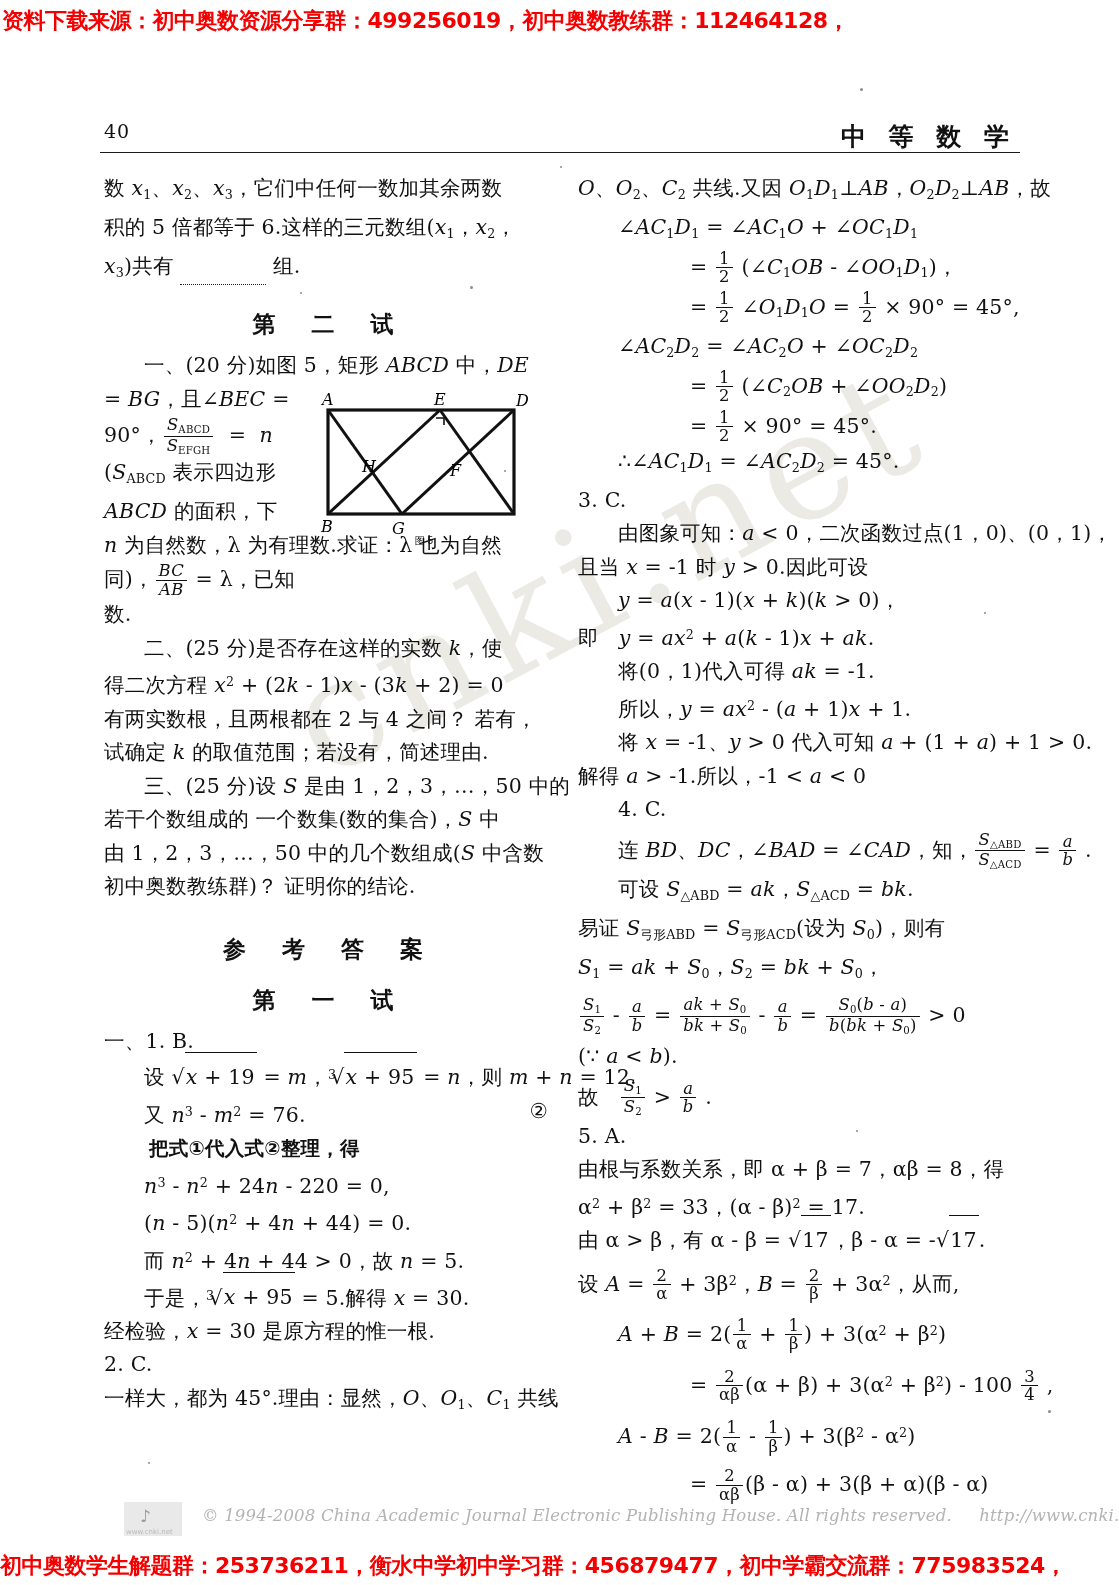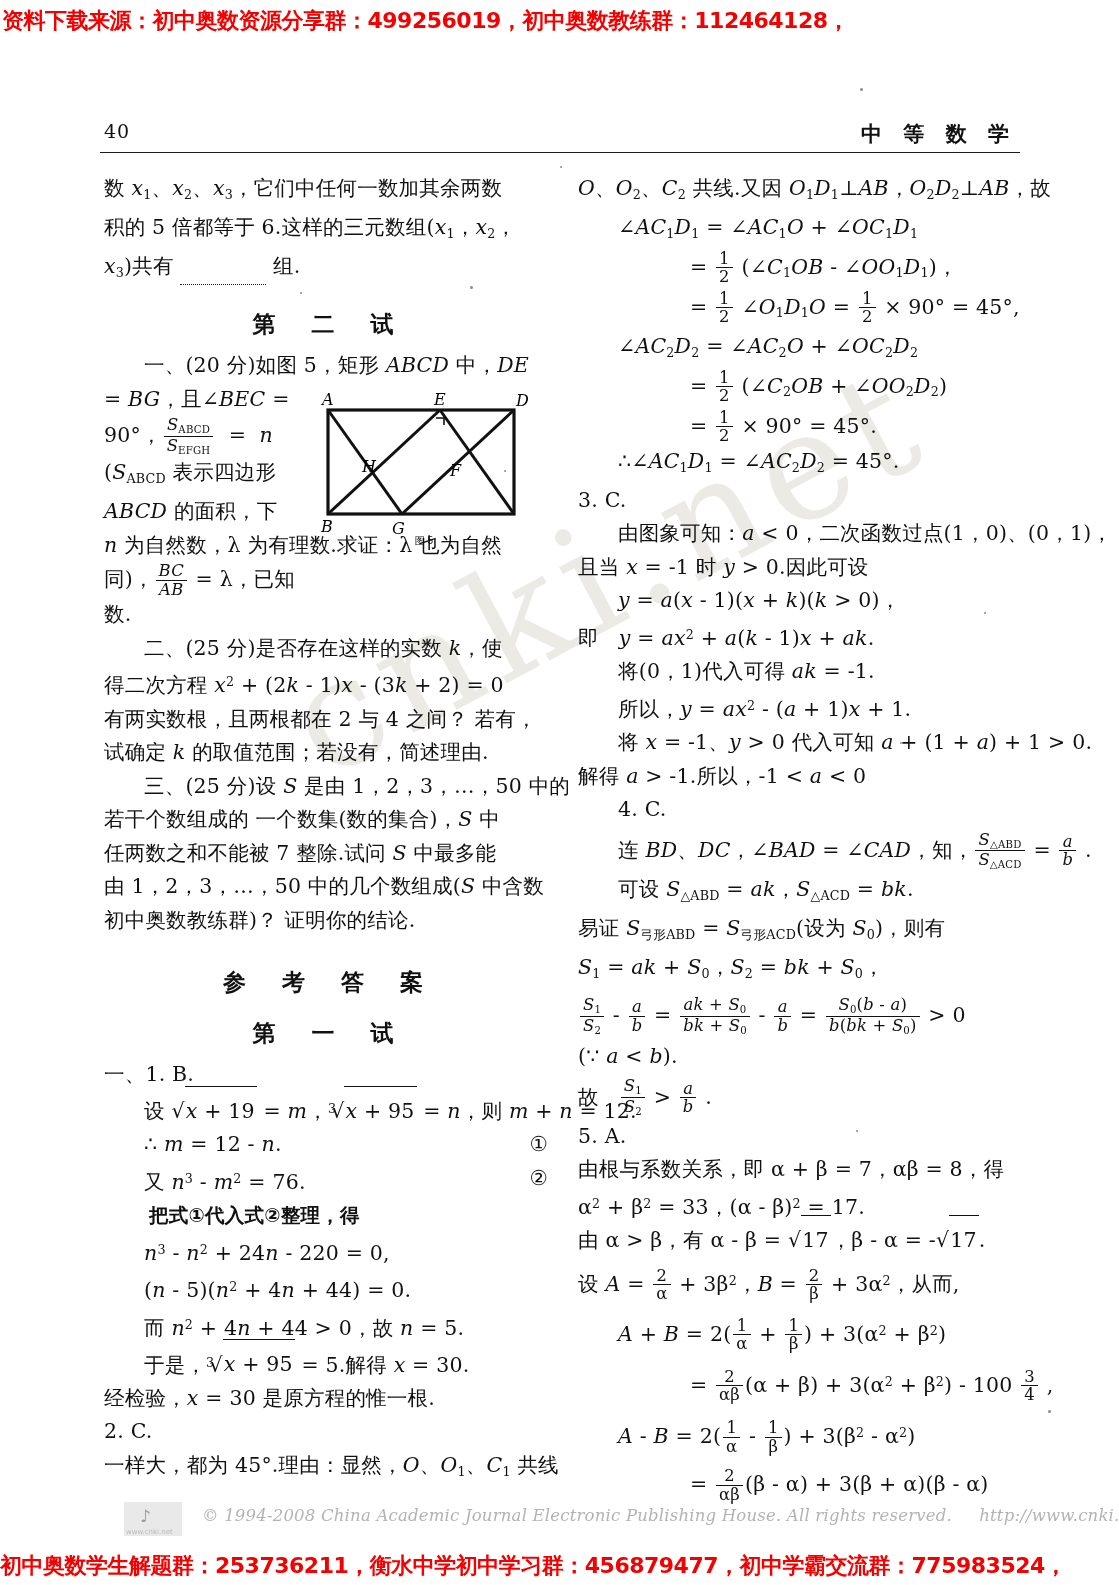--- a/index.html
+++ b/index.html
@@ -15,21 +15,21 @@
     color:#f40000;font-weight:bold;
     font-family:"DejaVu Sans","Liberation Sans",sans-serif;
     white-space:nowrap;letter-spacing:-0.5px;
   }
   #promo-top{top:6px;font-size:22px;padding-left:2px;}
   #promo-bottom{top:1551px;font-size:22px;padding-left:0px;}
 
   
   .header{position:absolute;top:120px;left:104px;width:912px;height:34px;}
   .header .pg{position:absolute;left:0;top:0;font-size:19px;letter-spacing:1px;}
-  .header .jr{position:absolute;right:0;top:0;font-size:21px;letter-spacing:7px;
+  .header .jr{position:absolute;right:0;top:0;font-size:25px;letter-spacing:7px;
               font-family:"DejaVu Sans","Liberation Sans",sans-serif;font-weight:bold;}
   .rule{position:absolute;top:152px;left:100px;width:920px;height:0;
         border-top:1.6px solid #1a1a1a;}
 
   
   .col{position:absolute;top:172px;width:438px;}
   #col-left{left:104px;}
   #col-right{left:578px;}
 
   .line{
@@ -154,43 +154,36 @@
     试确定 <i class="v">k</i> 的取值范围；若没有，简述理由.
   </div>
 
   <div class="line ind">
     三、(25 分)设 <i class="v">S</i> 是由 1，2，3，…，50 中的
   </div>
   <div class="line">
     若干个数组成的 一个数集(数的集合)，<i class="v">S</i> 中
   </div>
   <div class="line">
-    任两数之和不能被 7 整除.试问 <i class="v">S</i> 中最多能
-  </div>
-  <div class="line">
     由 1，2，3，…，50 中的几个数组成(<i class="v">S</i> 中含数
   </div>
   <div class="line">
     初中奥数教练群)？ 证明你的结论.
   </div>
 
   <div class="spacer-l"></div>
   <div class="sec-title">参 考 答 案</div>
   <div class="spacer-m"></div>
   <div class="sec-title">第 一 试</div>
   <div class="spacer-s"></div>
 
   <div class="line">一、1. B.</div>
 
   <div class="line ind">
     设 √<span class="rad"><i class="v">x</i> + 19</span> = <i class="v">m</i>，<span class="cbrt">3</span>√<span class="rad"><i class="v">x</i> + 95</span> = <i class="v">n</i>，则 <i class="v">m</i> + <i class="v">n</i> = 12.
-  </div>
-  <div class="line ind" style="position:relative;">
-    ∴ <i class="v">m</i> = 12 - <i class="v">n</i>.
-    <span style="position:absolute;right:-6px;top:0;">①</span>
   </div>
   <div class="line ind" style="position:relative;">
     又 <i class="v">n</i><span class="sup">3</span> - <i class="v">m</i><span class="sup">2</span> = 76.
     <span style="position:absolute;right:-6px;top:0;">②</span>
   </div>
   <div class="line cn" style="font-weight:bold;font-size:19.5px;margin-left:45px;">
     把式①代入式②整理，得
   </div>
   <div class="line ind">
     <i class="v">n</i><span class="sup">3</span> - <i class="v">n</i><span class="sup">2</span> + 24<i class="v">n</i> - 220 = 0,

